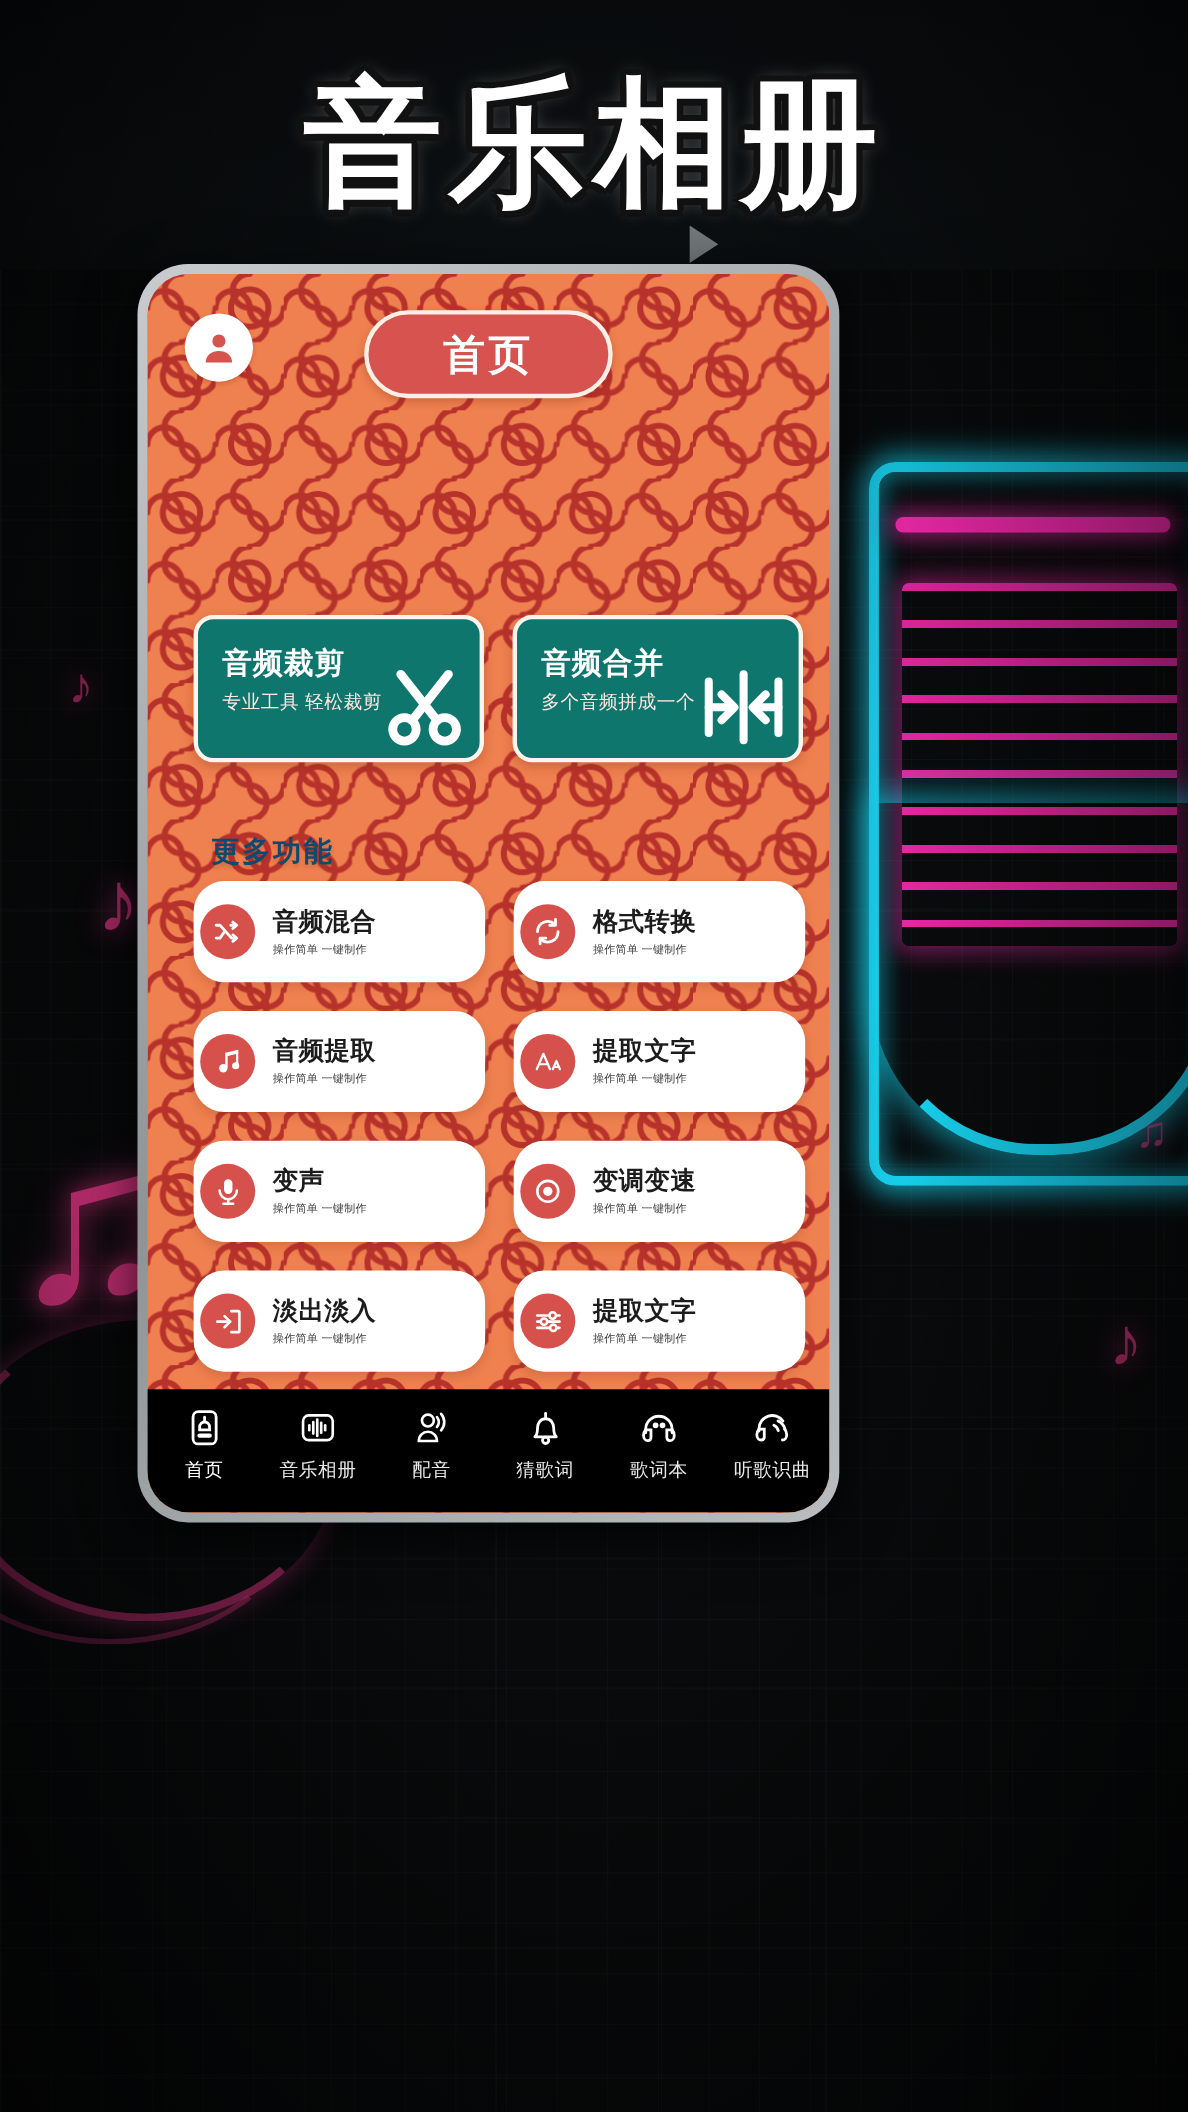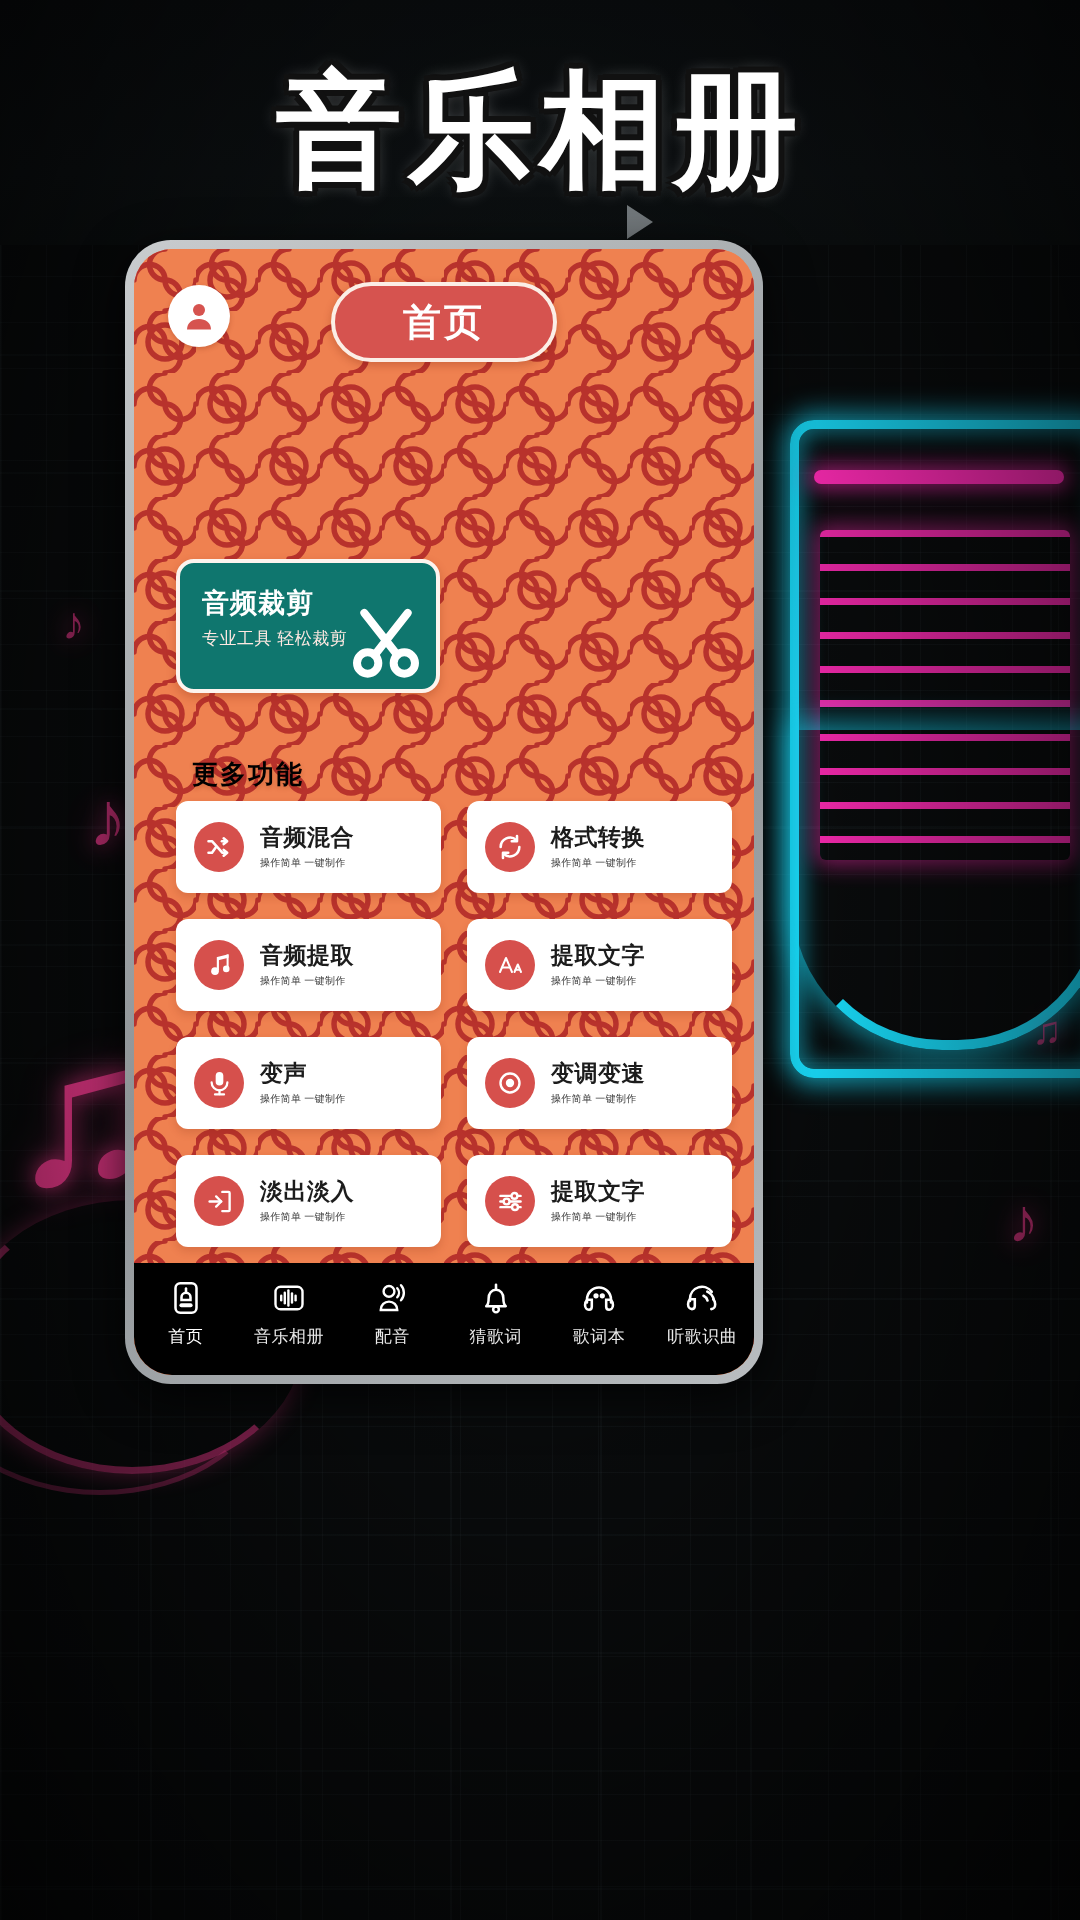--- a/index.html
+++ b/index.html
@@ -115,28 +115,28 @@
   .big-row{position:absolute;left:42px;top:310px;width:554px;display:flex;gap:26px;}
   .big-card{
     position:relative;width:264px;height:134px;border-radius:18px;
     background:#0f766e;border:4px solid #fdf4ee;box-sizing:border-box;
     overflow:hidden;box-shadow:0 4px 10px rgba(130,40,15,.28);
   }
   .big-card .t{position:absolute;left:22px;top:22px;color:#fff;font-size:27px;font-weight:bold;letter-spacing:1px;}
   .big-card .s{position:absolute;left:22px;top:64px;color:#ffe9e2;font-size:17px;letter-spacing:.5px;text-align:center;}
   .big-card .ic{position:absolute;right:10px;bottom:6px;width:80px;height:80px;}
 
-  .more-title{position:absolute;left:58px;top:508px;color:#000000;font-size:26px;font-weight:bold;letter-spacing:2px;
+  .more-title{position:absolute;left:58px;top:508px;color:#0c4a6e;font-size:26px;font-weight:bold;letter-spacing:2px;
     text-shadow:0 2px 4px rgba(140,45,15,.3);}
 
   
   .grid{position:absolute;left:42px;top:552px;width:556px;display:flex;flex-wrap:wrap;gap:26px 26px;}
   .tile{
-    width:265px;height:92px;background:#ffffff;border-radius:12px;box-sizing:border-box;
-    display:flex;align-items:center;padding-left:18px;box-shadow:0 4px 9px rgba(130,45,20,.2);
+    width:265px;height:92px;background:#ffffff;border-radius:28px;box-sizing:border-box;
+    display:flex;align-items:center;padding-left:6px;box-shadow:0 4px 9px rgba(130,45,20,.2);
   }
   .tile .badge{
     width:50px;height:50px;border-radius:50%;background:#d6504c;flex:0 0 50px;
     display:flex;align-items:center;justify-content:center;margin-right:16px;
   }
   .tile .txt{display:flex;flex-direction:column;justify-content:center;}
   .tile .tt{color:#1c1c1c;font-size:23px;font-weight:bold;letter-spacing:.5px;line-height:1.15;}
   .tile .ts{color:#3b3b3b;font-size:10px;margin-top:5px;letter-spacing:.3px;}
 
   
@@ -217,20 +217,33 @@
         <div class="t">音频裁剪</div>
         <div class="s">专业工具 轻松裁剪</div>
         <svg class="ic" viewBox="0 0 24 24" fill="none" stroke="#ffffff" stroke-width="2.4" stroke-linecap="round">
           <circle cx="6.5" cy="18" r="3.2" fill="none"></circle>
           <circle cx="17.5" cy="18" r="3.2" fill="none"></circle>
           <line x1="8.6" y1="15.6" x2="18.5" y2="3"></line>
           <line x1="15.4" y1="15.6" x2="5.5" y2="3"></line>
         </svg>
       </div>
 
+      <div class="big-card">
+        <div class="t">音频合并</div>
+        <div class="s">多个音频拼成一个</div>
+        <svg class="ic" viewBox="0 0 24 24" fill="none" stroke="#ffffff" stroke-width="2.2" stroke-linecap="round" stroke-linejoin="round">
+          <line x1="12" y1="3" x2="12" y2="21"></line>
+          <line x1="2.5" y1="12" x2="9" y2="12"></line>
+          <polyline points="6,8.5 9.5,12 6,15.5"></polyline>
+          <line x1="21.5" y1="12" x2="15" y2="12"></line>
+          <polyline points="18,8.5 14.5,12 18,15.5"></polyline>
+          <line x1="2.5" y1="5" x2="2.5" y2="19"></line>
+          <line x1="21.5" y1="5" x2="21.5" y2="19"></line>
+        </svg>
+      </div>
     </div>
 
     <div class="more-title">更多功能</div>
 
     <div class="grid">
 
       <div class="tile">
         <div class="badge">
           <svg width="28" height="28" viewBox="0 0 24 24" fill="none" stroke="#fff" stroke-width="2.2" stroke-linecap="round" stroke-linejoin="round">
             <path d="M3 17h3l3.5-5"></path>

